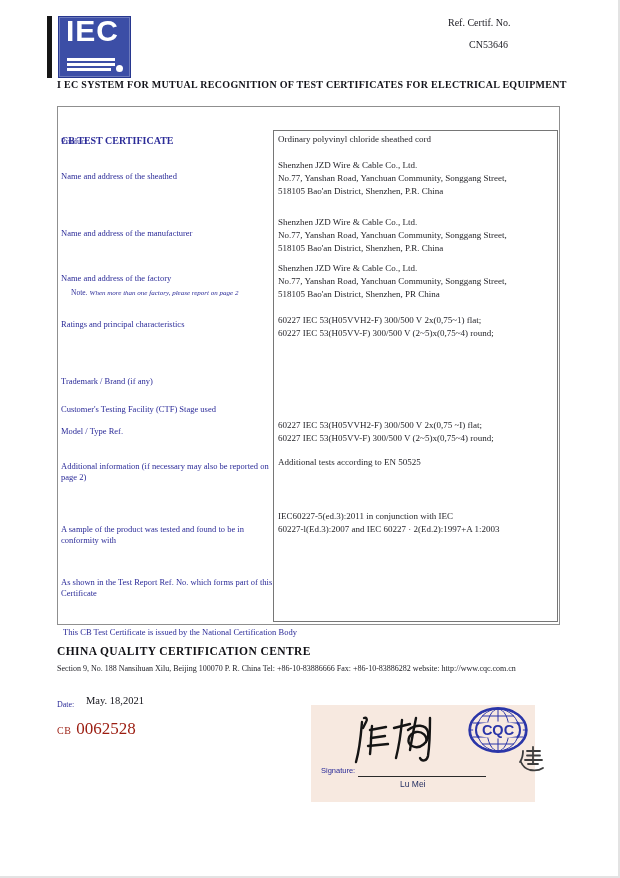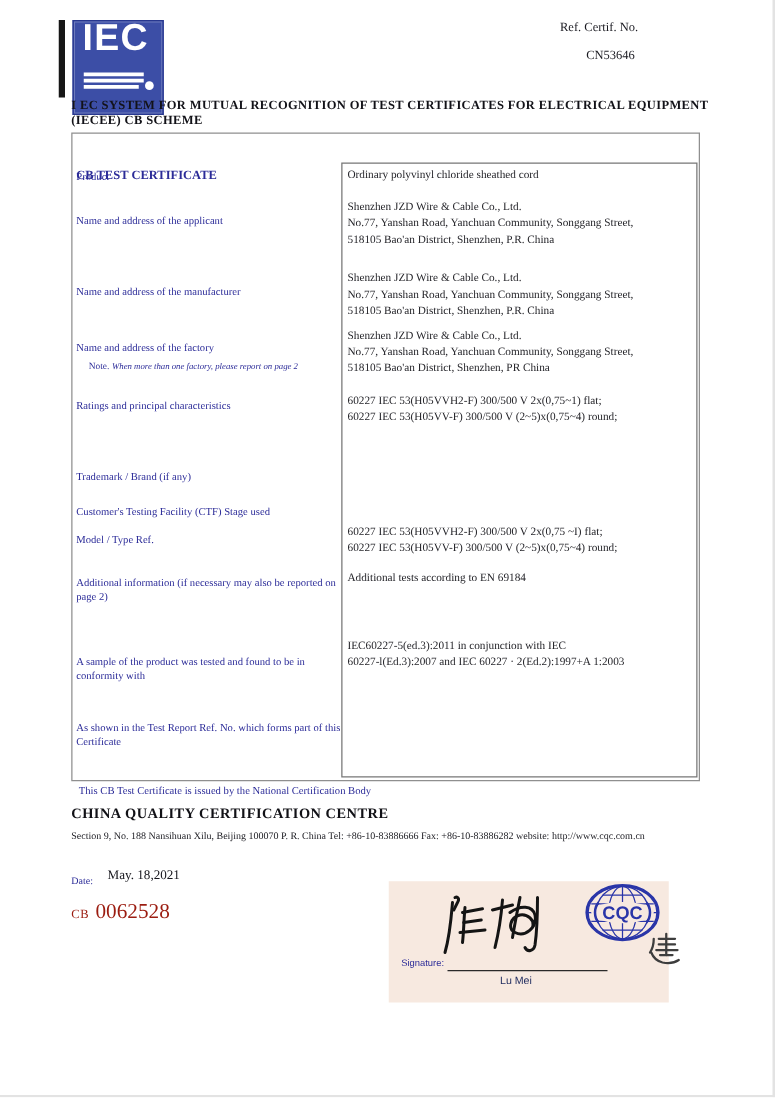--- a/index.html
+++ b/index.html
@@ -9,21 +9,21 @@
     font-family:"Liberation Serif","DejaVu Serif",serif; color:#26262b;
     overflow:hidden;
   }
   .abs { position:absolute; }
   .edge-right { position:absolute; right:0; top:0; width:2px; height:878px; background:#e3e3e3; }
   .edge-bottom { position:absolute; left:0; bottom:0; width:620px; height:2px; background:#e3e3e3; }
 
   
   .iec-logo { left:47px; top:16px; width:84px; height:62px; }
   .iec-spine { position:absolute; left:0; top:0; width:5px; height:62px; background:#161616; }
-  .iec-box { position:absolute; left:11px; top:0; width:73px; height:76px;
+  .iec-box { position:absolute; left:11px; top:0; width:73px; height:62px;
              background:#3c4ea6; border:1px solid #27378f;
              box-shadow:inset 0 0 0 1px rgba(255,255,255,.25); }
   .iec-text { position:absolute; left:7px; top:-3px; color:#ffffff; font-weight:bold;
               font-family:"Liberation Sans","DejaVu Sans",sans-serif; font-size:30px; letter-spacing:1px; }
   .iec-line { position:absolute; left:8px; height:2.5px; background:#ffffff; width:48px; }
   .iec-dot  { position:absolute; left:57px; top:48px; width:7px; height:7px; border-radius:50%; background:#ffffff; }
 
   .ref-label { left:448px; top:17px; font-size:10px; color:#1b1b22; }
   .ref-no    { left:469px; top:39px; font-size:10px; color:#1b1b22; }
 
@@ -76,29 +76,28 @@
       <div class="iec-line" style="top:51px; width:44px;"></div>
       <div class="iec-dot"></div>
     </div>
   </div>
 
   <div class="abs ref-label">Ref. Certif. No.</div>
   <div class="abs ref-no">CN53646</div>
 
   <div class="abs scheme">
     <div>I EC SYSTEM FOR MUTUAL RECOGNITION OF TEST CERTIFICATES FOR ELECTRICAL EQUIPMENT</div>
-    <div>(IECEE) CB SCHEME</div>
   </div>
 
   <div class="abs outer-box"></div>
   <div class="abs inner-box"></div>
   <div class="abs cert-title">CB TEST CERTIFICATE</div>
 
   <div class="abs lbl" style="top:136px;">Product</div>
-  <div class="abs lbl" style="top:171px;">Name and address of the applicant</div>
+  <div class="abs lbl" style="top:171px;">Name and address of the sheathed</div>
   <div class="abs lbl" style="top:228px;">Name and address of the manufacturer</div>
   <div class="abs lbl" style="top:273px;">Name and address of the factory</div>
   <div class="abs lbl" style="top:287px;">
     <span class="note-prefix">Note.</span>
     <span class="note-italic">When more than one factory, please report on page 2</span>
   </div>
   <div class="abs lbl" style="top:319px;">Ratings and principal characteristics</div>
   <div class="abs lbl" style="top:376px;">Trademark / Brand (if any)</div>
   <div class="abs lbl" style="top:404px;">Customer's Testing Facility (CTF) Stage used</div>
   <div class="abs lbl" style="top:426px;">Model / Type Ref.</div>
@@ -129,21 +128,21 @@
   <div class="abs val" style="top:314px;">
     <div>60227 IEC 53(H05VVH2-F) 300/500 V 2x(0,75~1) flat;</div>
     <div>60227 IEC 53(H05VV-F) 300/500 V (2~5)x(0,75~4) round;</div>
   </div>
 
   <div class="abs val" style="top:419px;">
     <div>60227 IEC 53(H05VVH2-F) 300/500 V 2x(0,75 ~I) flat;</div>
     <div>60227 IEC 53(H05VV-F) 300/500 V (2~5)x(0,75~4) round;</div>
   </div>
 
-  <div class="abs val" style="top:456px;">Additional tests according to EN 69184</div>
+  <div class="abs val" style="top:456px;">Additional tests according to EN 50525</div>
 
   <div class="abs val" style="top:510px;">
     <div>IEC60227-5(ed.3):2011 in conjunction with IEC</div>
     <div>60227-l(Ed.3):2007 and IEC 60227 · 2(Ed.2):1997+A 1:2003</div>
   </div>
 
 
   <div class="abs issued">This CB Test Certificate is issued by the National Certification Body</div>
   <div class="abs org">CHINA QUALITY CERTIFICATION CENTRE</div>
   <div class="abs addr">Section 9, No. 188 Nansihuan Xilu, Beijing 100070 P. R. China Tel: +86-10-83886666 Fax: +86-10-83886282 website: http://www.cqc.com.cn</div>

